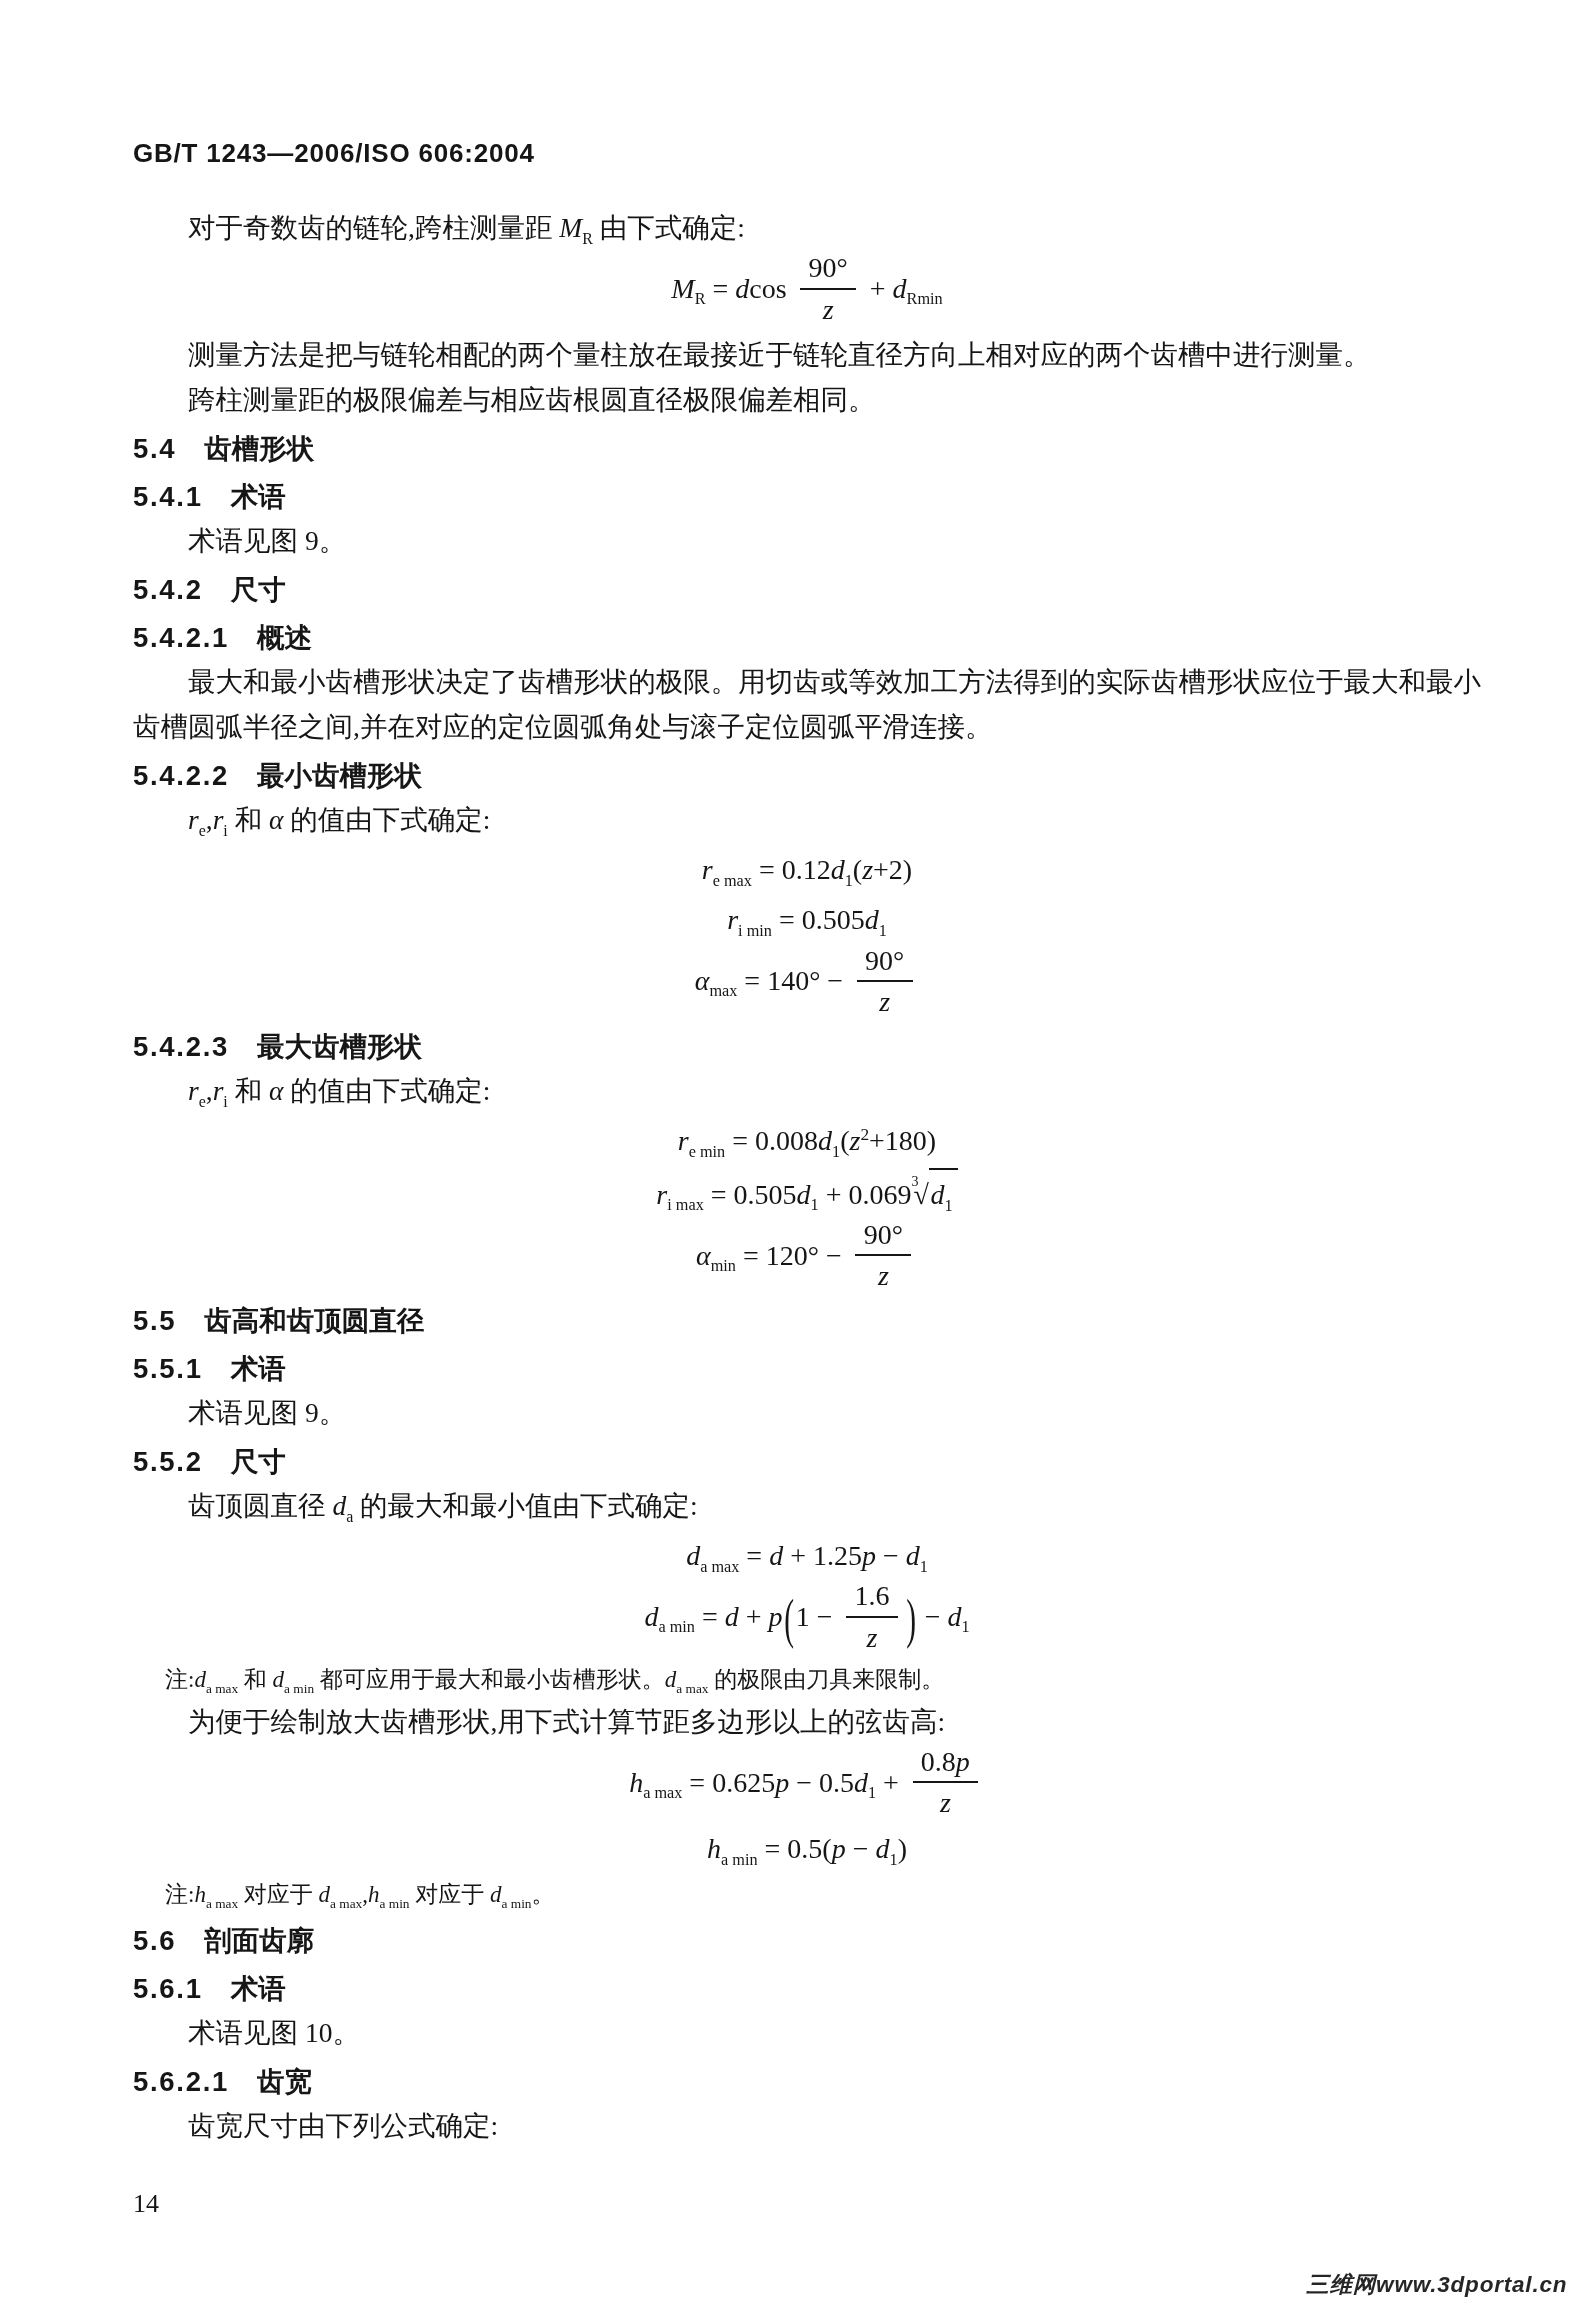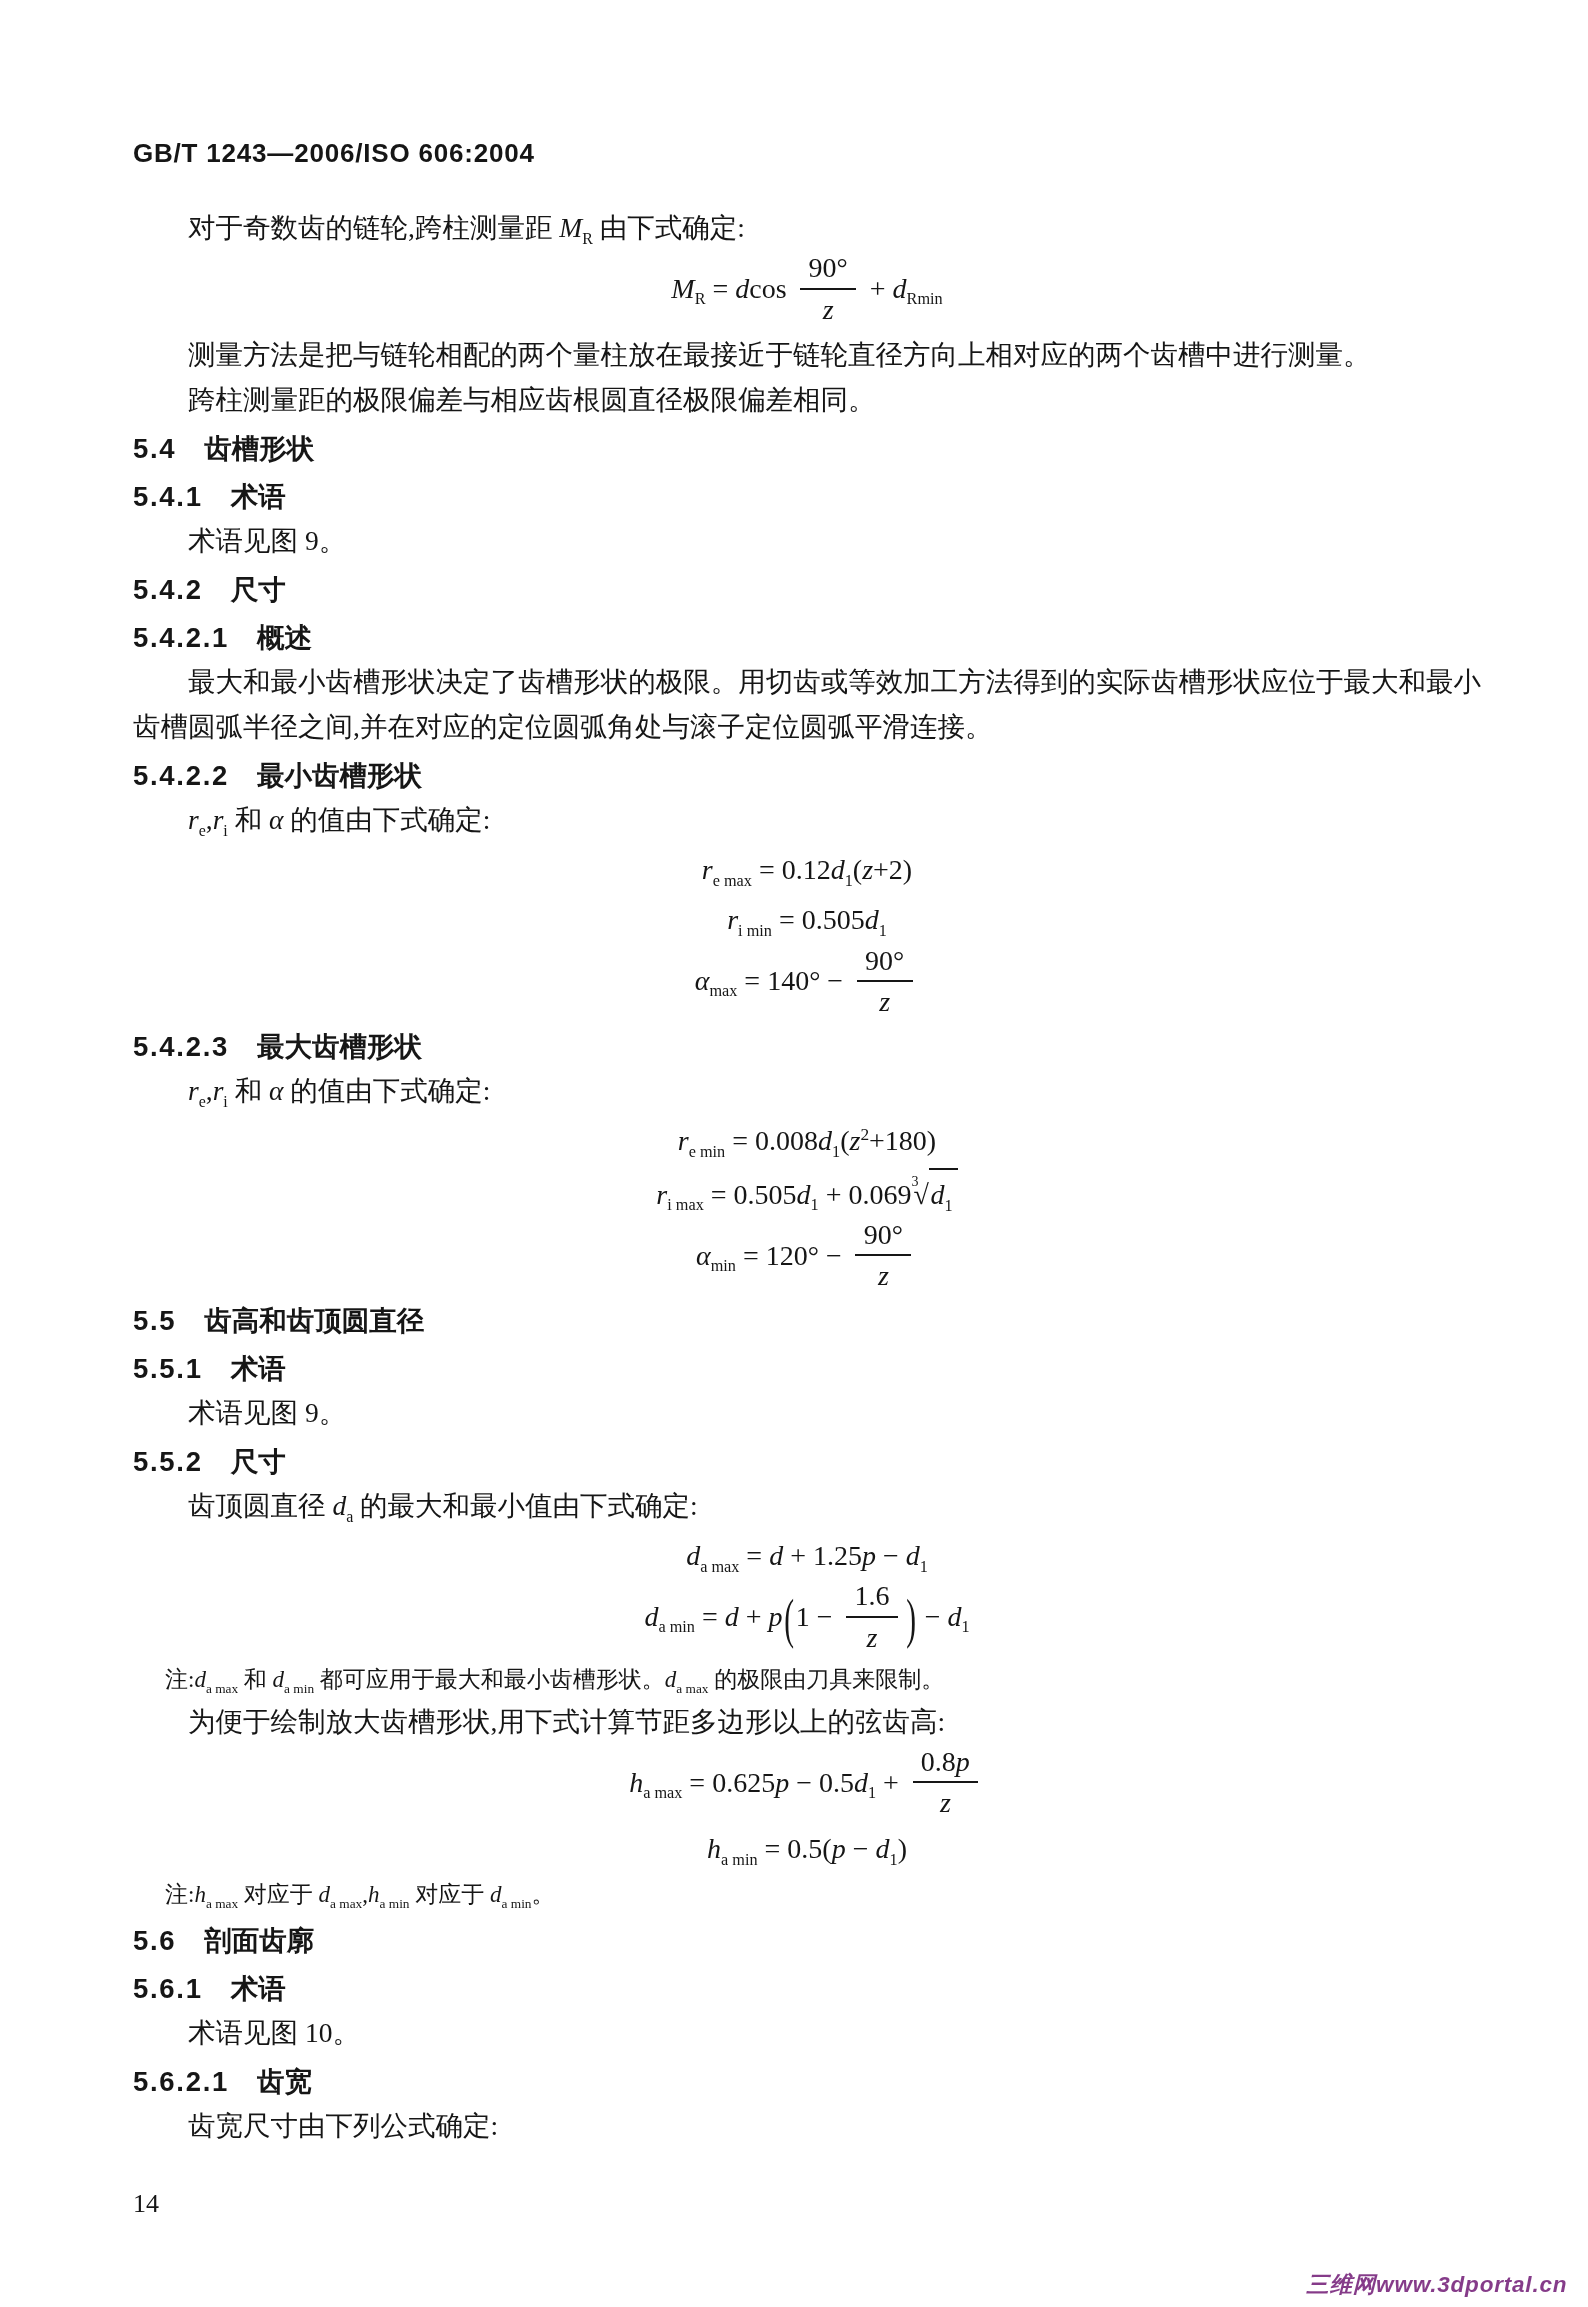--- a/index.html
+++ b/index.html
@@ -135,15 +135,15 @@
     </div>
     <p class="body">术语见图 10。</p>
     <div class="heading">
       <span class="num">5.6.2.1</span><span class="ht">齿宽</span>
     </div>
     <p class="body">齿宽尺寸由下列公式确定:</p>
 
     <div class="pagenum">14</div>
   </div>
 
-  <div class="watermark" style="color: #701a75;">三维网www.3dportal.cn</div>
+  <div class="watermark" style="color: #000000;">三维网www.3dportal.cn</div>
 </div>
 
 
 </body></html>

